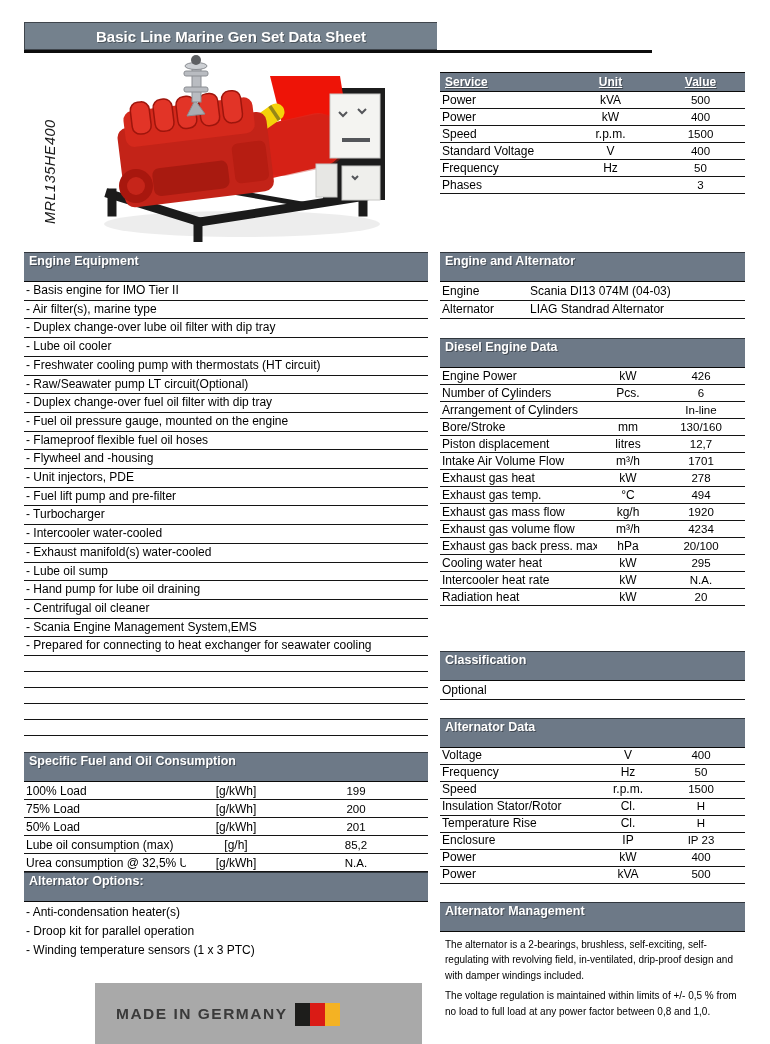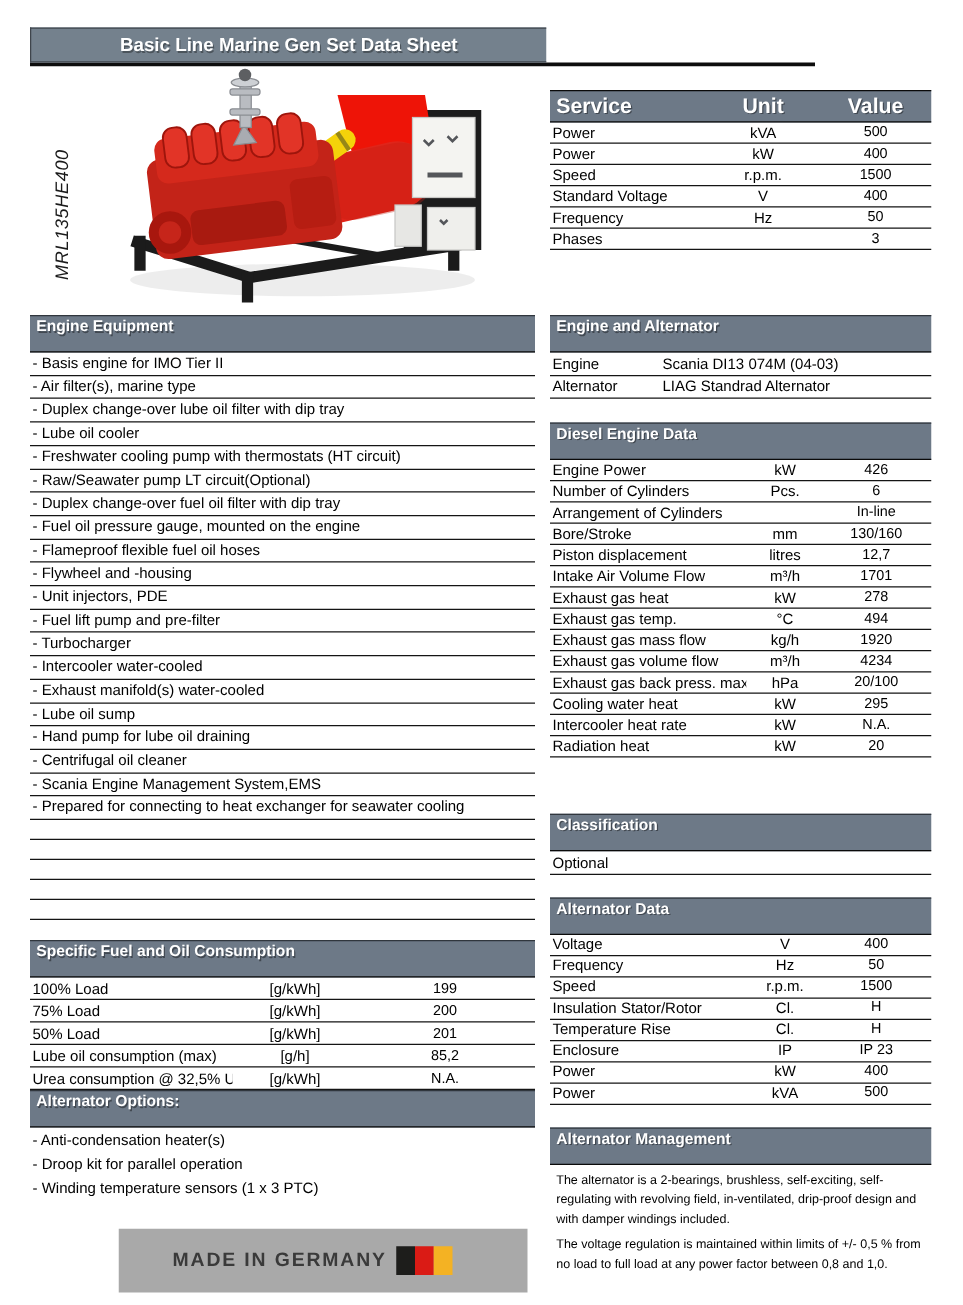--- a/index.html
+++ b/index.html
@@ -28,22 +28,22 @@
     line-height:14px;padding:1px 5px 13px;border-top:1px solid #30363d;border-bottom:1px solid #0a0a0a;
     text-shadow:1px 1px 0 rgba(0,0,0,.4);}
   
   .row3{display:flex;align-items:center;border-bottom:1px solid #141414;
     font-size:12px;line-height:13.5px;padding:1.5px 2px 1px;}
   .row3 .c-label{flex:1;white-space:nowrap;overflow:hidden;}
   .row3 .c-unit{text-align:center;}
   .row3 .c-val{text-align:center;font-size:11.5px;}
   
   .svc-head{display:flex;align-items:center;background:var(--header-gray2,#6d7987);color:#fff;
-    font-weight:bold;font-size:17px;padding:2px 2px;border-top:1px solid #0a0a0a;border-bottom:1px solid #0a0a0a;
-    text-shadow:1px 1px 0 rgba(0,0,0,.4);}
+    font-weight:bold;font-size:12px;padding:2px 2px;border-top:1px solid #0a0a0a;border-bottom:1px solid #0a0a0a;
+    text-shadow:1px 1px 0 rgba(0,0,0,.4);text-decoration:underline;}
   .svc-head .c-label{flex:1;padding-left:3px;}
   .svc .c-unit,.svc-head .c-unit{width:95px;text-align:center;}
   .svc .c-val,.svc-head .c-val{width:85px;text-align:center;}
   .svc{position:absolute;left:440px;top:72px;width:305px;}
   
   .col-left{position:absolute;left:24px;top:252px;width:404px;}
   .col-right{position:absolute;left:440px;top:252px;width:305px;}
   
   .eq-item{border-bottom:1px solid #141414;font-size:12px;line-height:13.7px;padding:2px 2px;white-space:nowrap;}
   .blank-row{height:15px;border-bottom:1px solid #141414;}
@@ -61,22 +61,22 @@
   
   .ded{margin-top:19px;}
   .ded .c-unit,.alt .c-unit{width:62px;}
   .ded .c-val,.alt .c-val{width:84px;}
   .cls{margin-top:45px;}
   .cls-row{border-bottom:1px solid #141414;font-size:12px;line-height:13.5px;padding:2.5px 2px 1.5px;}
   .alt{margin-top:18px;}
   .alteq{margin-top:18px;}
   .alteq p{margin:4px;font-size:10px;line-height:15.6px;padding:1px 1px 0;}
   
-  .badge{position:absolute;left:95px;top:983px;width:327px;height:51px;background:var(--badge-gray,#a9a9a9);
-    display:flex;align-items:center;padding-left:43px;box-sizing:border-box;}
+  .badge{position:absolute;left:95px;top:983px;width:327px;height:62px;background:var(--badge-gray,#a9a9a9);
+    display:flex;align-items:center;padding-left:21px;box-sizing:border-box;}
   .badge-text{font-weight:bold;font-size:15.5px;letter-spacing:1.5px;color:#3a3a3a;}
   .flag{display:flex;margin-left:8px;}
   .flag span{width:15px;height:23px;display:block;}
   .f-black{background:var(--flag-black,#1d1d1b);}
   .f-red{background:var(--flag-red,#da1b15);}
   .f-gold{background:var(--flag-gold,#f4b223);}
 </style>
 </head>
 <body>
 

